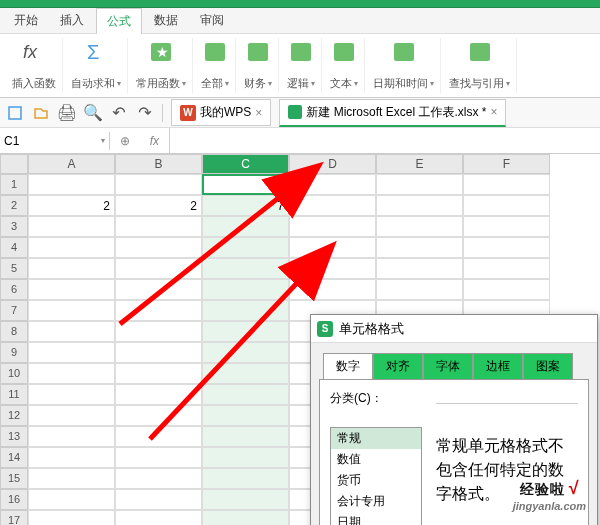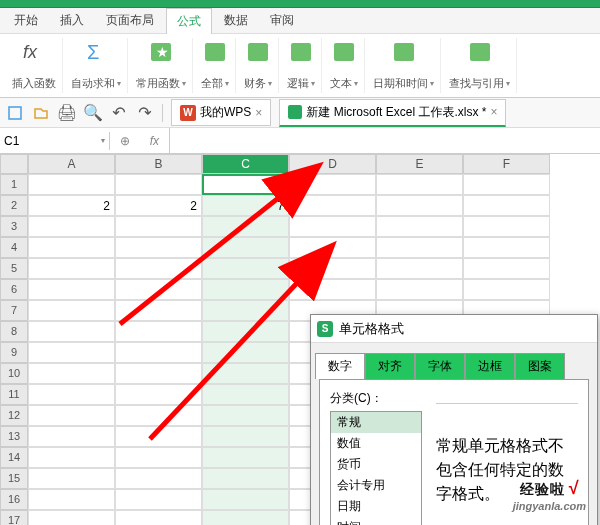--- a/index.html
+++ b/index.html
@@ -30,21 +30,21 @@
 .sheet { display: grid; grid-template-columns: 28px repeat(6, 87px); }
 .hdr { background: #e9e9e9; border: 1px solid #ccc; text-align: center; font-size: 12px; height: 20px; line-height: 18px; color: #555; }
 .rowh { background: #e9e9e9; border: 1px solid #ccc; text-align: center; font-size: 11px; height: 21px; line-height: 19px; color: #555; }
 .cell { border: 1px solid #ddd; height: 21px; font-size: 12px; text-align: right; padding: 1px 4px; line-height: 18px; background: #fff; }
 .sel-col { background: #e8f5ec; }
 .sel-hdr { background: #27A85E !important; color: #fff !important; }
 .active-cell { border: 2px solid #27A85E !important; background: #fff !important; }
 
 .dialog { position: absolute; left: 310px; top: 160px; width: 288px; height: 360px; background: #f0f0f0; border: 1px solid #888; box-shadow: 2px 2px 8px rgba(0,0,0,.3); }
 .dlg-title { height: 28px; background: #fff; display: flex; align-items: center; padding: 0 6px; gap: 6px; border-bottom: 1px solid #ddd; font-size: 13px; }
-.dlg-tabs { display: flex; margin: 10px 8px 0 4px; gap: 0; font-size: 12px; }
+.dlg-tabs { display: flex; margin: 10px 8px 0 12px; gap: 0; font-size: 12px; }
 .dlg-tab { padding: 4px 12px; border: 1px solid #999; border-bottom: none; background: #22c55e; cursor: pointer; }
 .dlg-tab.active { background: #fff; }
 .dlg-body { background: #fff; border: 1px solid #999; margin: 0 8px 8px 8px; padding: 10px; font-size: 12px; height: 300px; display: flex; gap: 14px; }
 .cat-list { width: 92px; border: 1px solid #999; height: 240px; overflow: hidden; }
 .cat-item { padding: 2px 6px; font-size: 12px; cursor: pointer; }
 .cat-item.sel { background: #d0e8d8; }
 .sample-area { flex: 1; }
 .sample-lbl { font-size: 12px; margin-bottom: 4px; }
 .sample-desc { font-size: 16px; margin-top: 30px; line-height: 1.5; }
 
@@ -62,21 +62,20 @@
 .xls-ico { width:14px; height:14px; background:#27A85E; display:inline-block; border-radius:2px; }
 </style>
 </head>
 <body>
 
 <div class="title-bar"></div>
 
 <div class="tab-strip">
   <div class="tab">开始</div>
   <div class="tab">插入</div>
-  <div class="tab">页面布局</div>
   <div class="tab active">公式</div>
   <div class="tab">数据</div>
   <div class="tab">审阅</div>
 </div>
 
 <div class="ribbon">
   <div class="ribbon-group">
     <div class="ribbon-ico">
         <svg width="26" height="24">
           <text x="2" y="18" font-style="italic" font-size="18" fill="#555">fx</text>
@@ -362,21 +361,21 @@
     </div>
     <div class="dlg-tabs">
       <div class="dlg-tab active">数字</div>
       <div class="dlg-tab">对齐</div>
       <div class="dlg-tab">字体</div>
       <div class="dlg-tab">边框</div>
       <div class="dlg-tab">图案</div>
     </div>
     <div class="dlg-body">
       <div>
-        <div style="margin-bottom:4px">分类(C)：</div>
+        <div style="margin-bottom:20px">分类(C)：</div>
         <div class="cat-list" id="catlist">
             <div class="cat-item sel">常规</div>
             <div class="cat-item">数值</div>
             <div class="cat-item">货币</div>
             <div class="cat-item">会计专用</div>
             <div class="cat-item">日期</div>
             <div class="cat-item">时间</div>
           </div>
       </div>
       <div class="sample-area">

